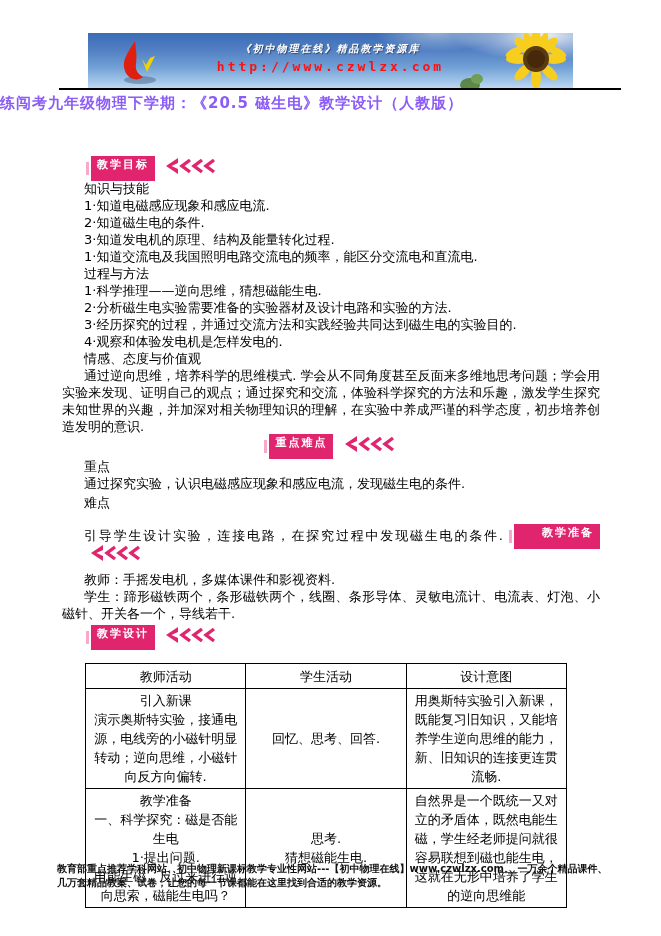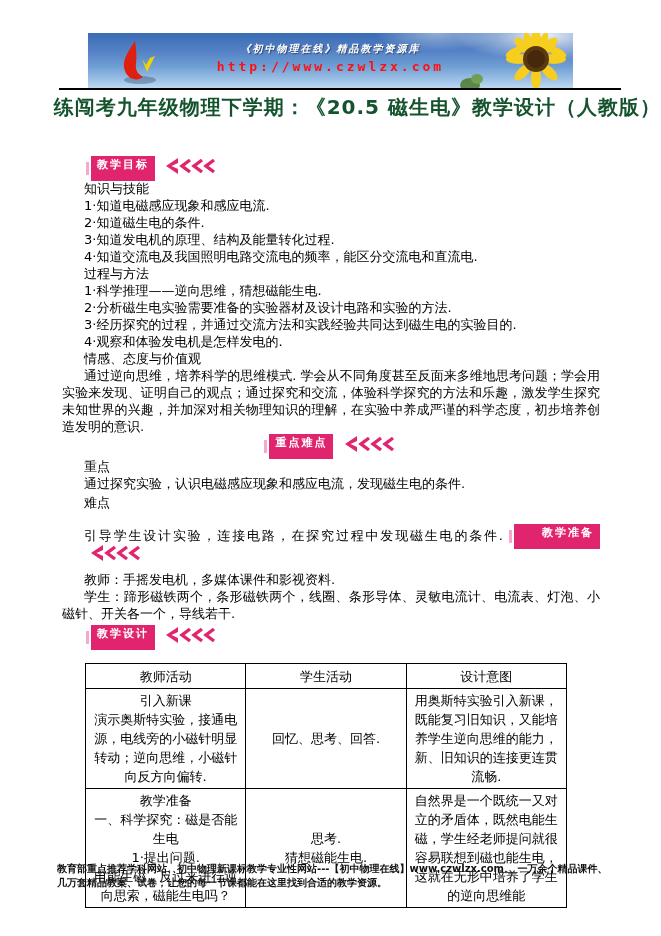--- a/index.html
+++ b/index.html
@@ -25,22 +25,22 @@
   }
   .banner-url {
     margin-top:3px; color:#ff1010; font-size:13px; font-weight:bold; letter-spacing:3px;
     font-family:"DejaVu Sans Mono", monospace;
   }
   .banner-flower { position:absolute; right:2px; bottom:-4px; }
   .banner-flower2 { position:absolute; right:88px; bottom:-8px; opacity:.85; }
   .rule { position:absolute; left:59px; top:88px; width:562px; height:2px; background:#000; }
   
   .doc-title {
-    position:absolute; left:0; top:94px; width:100%; text-align:right;
-    color:#14532d; font-size:20px; font-weight:bold; letter-spacing:1px;
+    position:absolute; left:0; top:94px; width:100%; text-align:left;
+    color:#8b5cf6; font-size:15px; font-weight:bold; letter-spacing:1px;
   }
   
   .content {
     position:absolute; left:62px; top:157px; width:538px;
     font-size:13px; line-height:17px; text-align:justify;
   }
   .content p { margin:0; }
   .indent { text-indent:22px; }
   .item { padding-left:22px; }
   
@@ -137,21 +137,21 @@
           <path d="M39 2 L31 8 L39 14" stroke="#e0246e" stroke-width="3.4" fill="none"></path>
           <path d="M51 2 L43 8 L51 14" stroke="#e0246e" stroke-width="3.4" fill="none"></path>
         </svg>
       </span>
     </div>
 
     <p class="item">知识与技能</p>
     <p class="item">1·知道电磁感应现象和感应电流.</p>
     <p class="item">2·知道磁生电的条件.</p>
     <p class="item">3·知道发电机的原理、结构及能量转化过程.</p>
-    <p class="item">4·知道交流电及我国照明电路交流电的频率，能区分交流电和直流电.</p>
+    <p class="item">1·知道交流电及我国照明电路交流电的频率，能区分交流电和直流电.</p>
 
     <p class="item">过程与方法</p>
     <p class="item">1·科学推理——逆向思维，猜想磁能生电.</p>
     <p class="item">2·分析磁生电实验需要准备的实验器材及设计电路和实验的方法.</p>
     <p class="item">3·经历探究的过程，并通过交流方法和实践经验共同达到磁生电的实验目的.</p>
     <p class="item">4·观察和体验发电机是怎样发电的.</p>
 
     <p class="item">情感、态度与价值观</p>
     <p class="indent">通过逆向思维，培养科学的思维模式. 学会从不同角度甚至反面来多维地思考问题；学会用实验来发现、证明自己的观点；通过探究和交流，体验科学探究的方法和乐趣，激发学生探究未知世界的兴趣，并加深对相关物理知识的理解，在实验中养成严谨的科学态度，初步培养创造发明的意识.</p>
 

